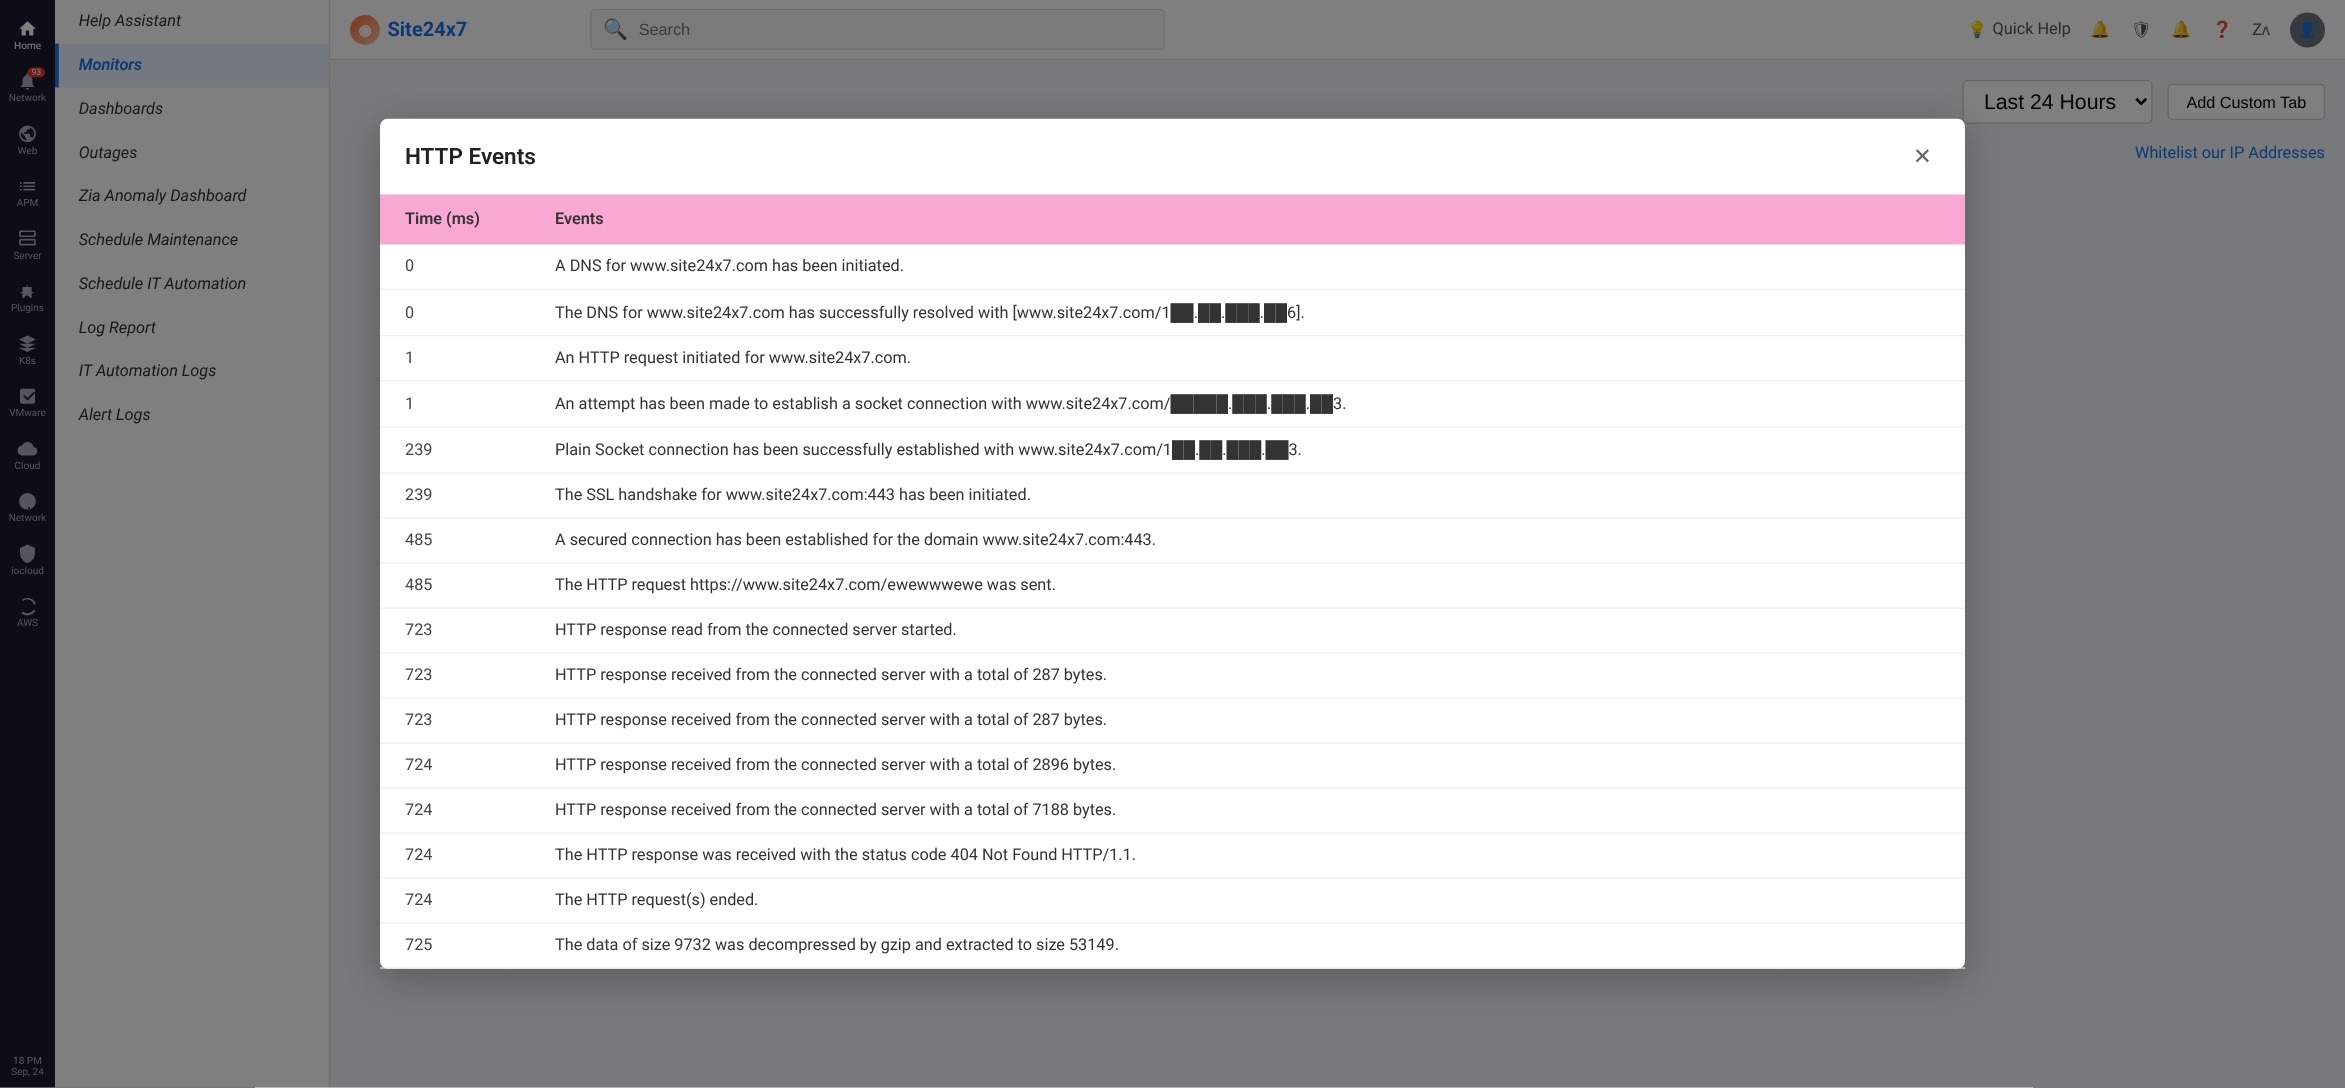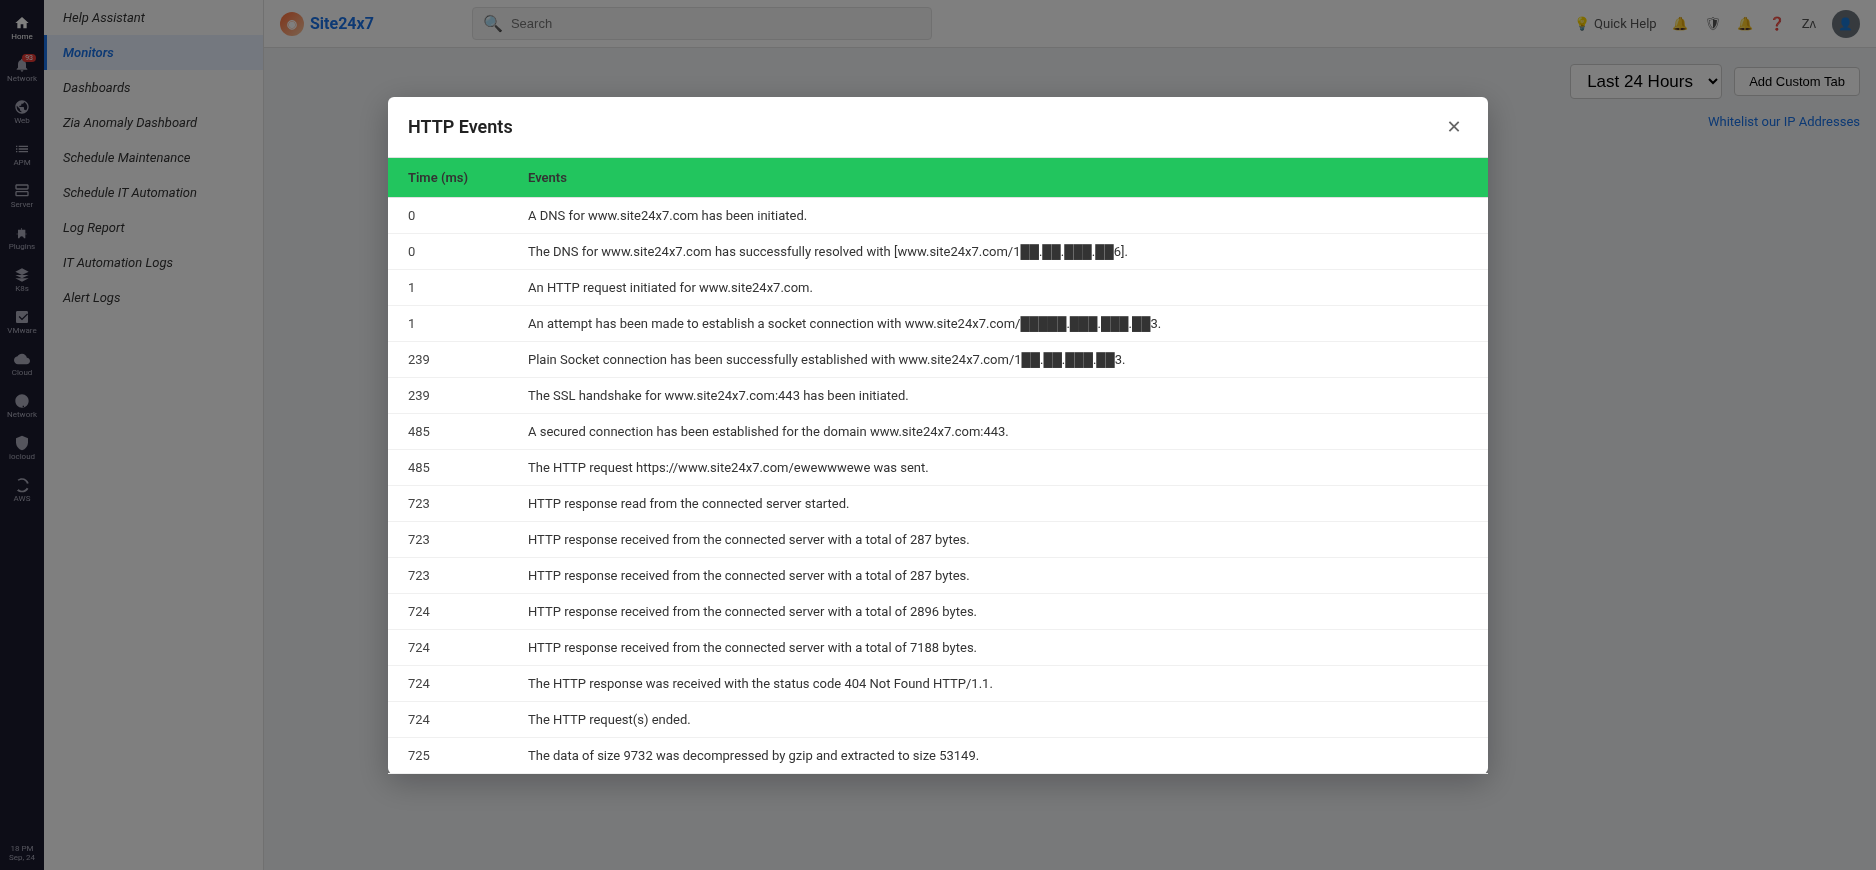--- a/index.html
+++ b/index.html
@@ -170,21 +170,21 @@
       top: 0; left: 0; right: 0; bottom: 0;
       background: rgba(0,0,0,0.5);
       display: flex;
       align-items: center;
       justify-content: center;
       z-index: 1000;
     }
     .modal {
       background: #fff;
       border-radius: 6px;
-      width: 1100px;
+      width: 1268px;
       max-width: 90vw;
       max-height: 80vh;
       display: flex;
       flex-direction: column;
       box-shadow: 0 8px 32px rgba(0,0,0,0.25);
     }
     .modal-header {
       display: flex;
       align-items: center;
       justify-content: space-between;
@@ -220,21 +220,21 @@
       width: 100%;
       border-collapse: collapse;
     }
     .events-table thead th {
       text-align: left;
       padding: 12px 20px;
       font-size: 13px;
       font-weight: 600;
       color: #333;
       border-bottom: 1px solid #e0e0e0;
-      background: #22c55e;
+      background: #f9a8d4;
       position: sticky;
       top: 0;
     }
     .events-table tbody tr {
       border-bottom: 1px solid #f0f0f0;
     }
     .events-table tbody td {
       padding: 10px 20px;
       font-size: 13px;
       color: #333;
@@ -366,20 +366,21 @@
   <div class="rail-bottom">
     <span>18 PM
 Sep, 24</span>
   </div>
 </div>
 
 <div class="sidebar">
   <div class="sidebar-item">Help Assistant</div>
   <div class="sidebar-item active">Monitors</div>
   <div class="sidebar-item">Dashboards</div>
+  <div class="sidebar-item">Outages</div>
   <div class="sidebar-item">Zia Anomaly Dashboard</div>
   <div class="sidebar-item">Schedule Maintenance</div>
   <div class="sidebar-item">Schedule IT Automation</div>
   <div class="sidebar-item">Log Report</div>
   <div class="sidebar-item">IT Automation Logs</div>
   <div class="sidebar-item">Alert Logs</div>
 </div>
 
 <div class="main">
 

